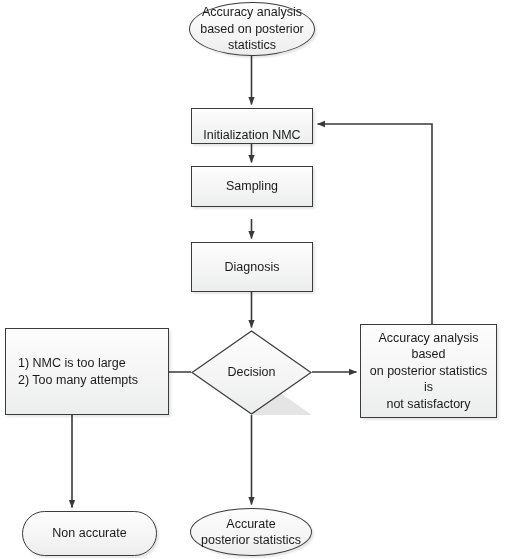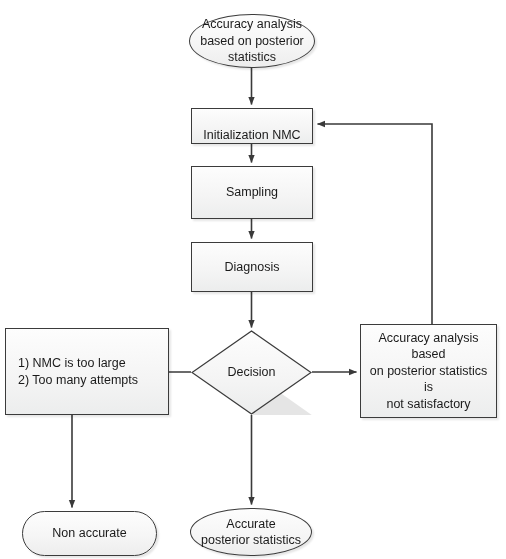--- a/index.html
+++ b/index.html
@@ -92,31 +92,31 @@
       <line x1="251.5" y1="219" x2="251.5" y2="238.5" marker-end="url(#arrowhead)"></line>
       <line x1="251.5" y1="292" x2="251.5" y2="327.5" marker-end="url(#arrowhead)"></line>
       <line x1="191" y1="372" x2="149" y2="372" marker-end="url(#arrowhead)"></line>
       <line x1="312" y1="372" x2="356.5" y2="372" marker-end="url(#arrowhead)"></line>
       <line x1="251.5" y1="415" x2="251.5" y2="504.5" marker-end="url(#arrowhead)"></line>
       <line x1="72" y1="415" x2="72" y2="507.5" marker-end="url(#arrowhead)"></line>
       <path d="M432,324 L432,124 L317.5,124" marker-end="url(#arrowhead)"></path>
     </g>
   </svg>
 
-  <div class="node shape-terminal shape-terminal-oval" style="left:189px; top:2px; width:126px; height:54px;margin-top:12px;">
+  <div class="node shape-terminal shape-terminal-oval" style="left:189px; top:2px; width:126px; height:54px;">
     <span class="node-text">Accuracy analysis
 based on posterior
 statistics</span>
   </div>
 
   <div class="node shape-process" style="left:191px; top:108px; width:122px; height:36px;align-items:flex-end;">
     <span class="node-text">Initialization NMC</span>
   </div>
 
-  <div class="node shape-process" style="left:191px; top:166px; width:122px; height:53px;">
+  <div class="node shape-process" style="left:191px; top:166px; width:122px; height:41px;">
     <span class="node-text">Sampling</span>
   </div>
 
   <div class="node shape-process" style="left:191px; top:242px; width:122px; height:50px;">
     <span class="node-text">Diagnosis</span>
   </div>
 
   <div class="node shape-decision" style="left:191px; top:330px; width:121px; height:85px;">
     <svg class="diamond-svg" width="121" height="85" viewBox="0 0 121 85">
       <defs>

